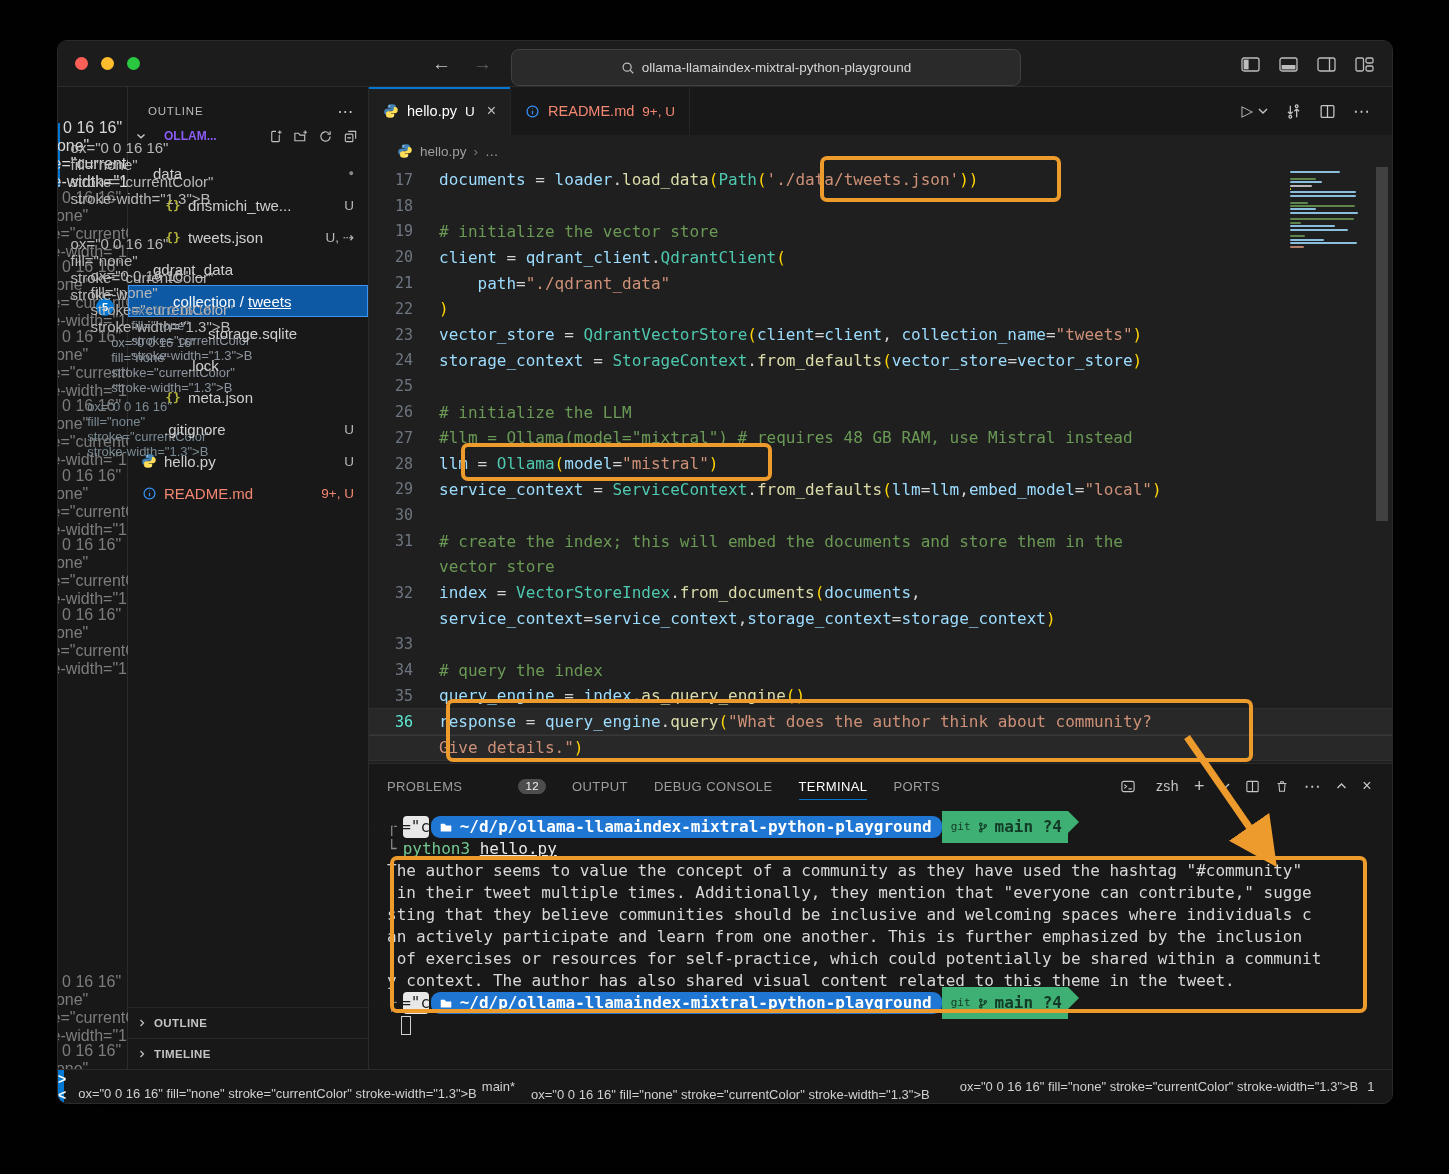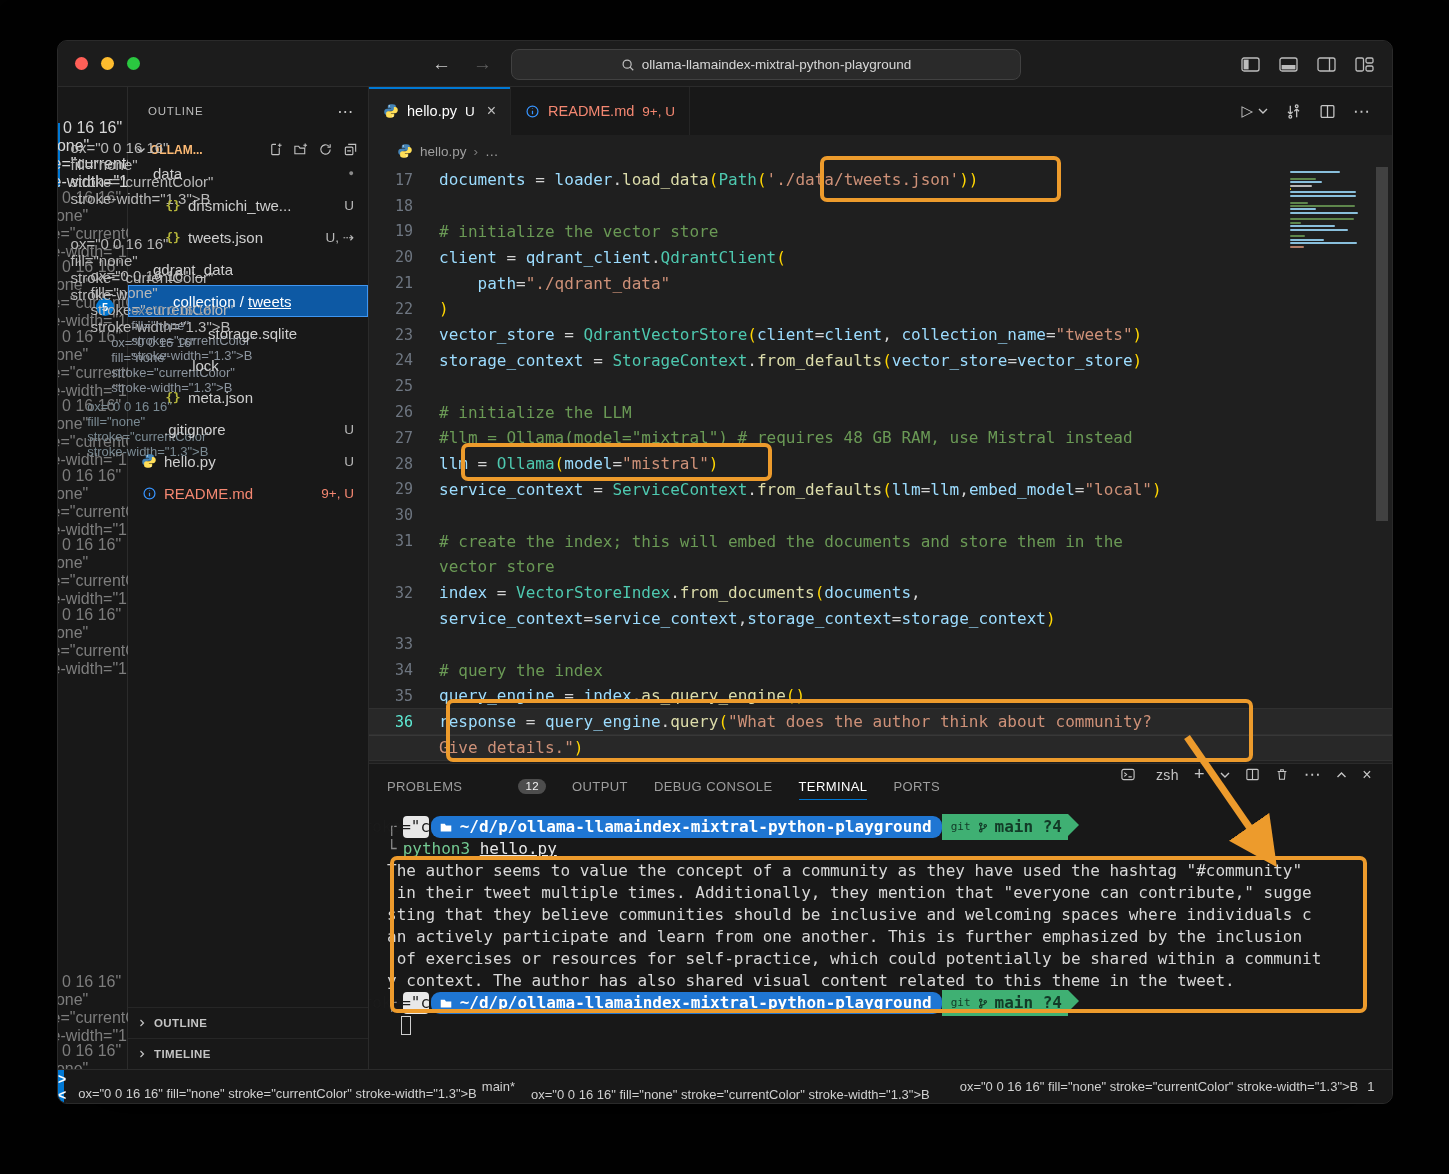--- a/index.html
+++ b/index.html
@@ -9,38 +9,38 @@
   .window { position:absolute; left:57px; top:40px; width:1336px; height:1064px;
             background:#181818; border-radius:10px; overflow:hidden;
             box-shadow:0 22px 70px rgba(0,0,0,.8); border:1px solid #2a2a2a; }
 
   
   .titlebar { position:relative; height:46px; background:#1c1c1c; border-bottom:1px solid #2b2b2b; }
   .traffic { position:absolute; left:17px; top:16px; display:flex; gap:13px; }
   .traffic i { width:13px; height:13px; border-radius:50%; display:block; }
   .nav-arrows { position:absolute; left:374px; top:0; height:46px; display:flex; gap:22px; align-items:center; font-size:19px; }
   .nav-arrows .back { color:#c9c9c9; } .nav-arrows .fwd { color:#5e5e5e; }
-  .searchbox { position:absolute; left:453px; top:8px; width:510px; height:31px; background:#2a2a2a;
+  .searchbox { position:absolute; left:453px; top:8px; width:510px; height:37px; background:#2a2a2a;
                border:1px solid #414141; border-radius:8px; display:flex; align-items:center; justify-content:center;
                gap:7px; color:#d6d6d6; font-size:13.5px; }
   .layout-icons { position:absolute; right:18px; top:0; height:46px; display:flex; gap:19px; align-items:center; color:#bdbdbd; }
 
   
   .body { position:absolute; top:46px; left:0; right:0; bottom:34px; display:flex; }
 
   .activitybar { width:70px; background:#181818; border-right:1px solid #2b2b2b; position:relative; flex:none; }
   .ab-item { position:absolute; left:0; width:70px; height:64px; display:flex; align-items:center; justify-content:center; color:#7d7d7d; }
   .ab-item.active { color:#d7d7d7; border-left:2px solid #0078d4; }
   .ab-badge { position:absolute; right:14px; bottom:10px; background:#0078d4; color:#fff; font-size:11px;
               min-width:18px; height:18px; border-radius:10px; display:flex; align-items:center; justify-content:center; font-weight:bold;}
 
   .sidebar { width:241px; background:#181818; border-right:1px solid #2b2b2b; position:relative; flex:none; font-size:15px; color:#cfcfcf; }
   .sb-header { height:36px; display:flex; align-items:center; padding:0 14px 0 20px; font-size:11.5px;
                letter-spacing:.8px; color:#bbbbbb; justify-content:space-between; margin-top:6px;}
-  .sb-section { height:28px; display:flex; align-items:flex-end; padding:0 10px 0 6px; font-weight:bold; font-size:12px; color:#fdba74; gap:2px;}
+  .sb-section { height:28px; display:flex; align-items:flex-start; padding:0 10px 0 6px; font-weight:bold; font-size:12px; color:#8b5cf6; gap:16px;}
   .sb-section .sec-icons { margin-left:auto; display:flex; gap:10px; color:#c2c2c2; }
   .tree { position:relative; }
   .tree-row { height:32px; display:flex; align-items:center; position:relative; cursor:pointer; }
   .tree-row .chev { width:16px; display:flex; justify-content:center; color:#b9b9b9; flex:none; margin-right:3px;}
   .tree-row .ticon { width:18px; margin-right:6px; display:flex; justify-content:center; align-items:center; flex:none; font-size:13px;}
   .tree-row .tlabel { white-space:nowrap; overflow:hidden; }
   .tree-row .tbadge { margin-left:auto; margin-right:14px; font-size:13.5px; color:#b9b9b9; flex:none;}
   .tree-row.selected { background:#0d59a4; outline:1px solid #3f96f1; outline-offset:-1px; color:#ffffff; }
   .tree-row.error-row, .tree-row.error-row .tbadge { color:#f48771; }
   .json-ic { color:#b7b73b; font-weight:bold; font-size:12.5px; font-family:"DejaVu Sans Mono",monospace;}
@@ -69,36 +69,36 @@
   .code-line.cur .gutter { color:#5eead4; }
   .ctext { flex:1; }
   .c-v{color:#9CDCFE}.c-w{color:#d4d4d4}.c-t{color:#4EC9B0}.c-f{color:#DCDCAA}.c-s{color:#CE9178}.c-c{color:#6A9955}.c-p{color:#ffd602}
   .minimap { position:absolute; right:22px; top:4px; width:80px; }
   .minimap .mbar { height:2px; margin-bottom:1.4px; border-radius:1px; opacity:.85; }
   .vscroll { position:absolute; right:2px; top:0; width:16px; height:100%; }
   .vscroll .thumb { position:absolute; top:0; left:2px; width:12px; height:354px; background:rgba(130,130,130,.35); }
 
   
   .panel { flex:1; border-top:1px solid #2b2b2b; background:#181818; display:flex; flex-direction:column; min-height:0;}
-  .panel-tabs { height:44px; display:flex; align-items:flex-start; padding-left:18px; gap:26px; font-size:13px;
+  .panel-tabs { height:44px; display:flex; align-items:center; padding-left:18px; gap:26px; font-size:13px;
                 letter-spacing:.4px; color:#9d9d9d; flex:none; }
   .ptab { display:flex; align-items:center; gap:8px; height:100%; position:relative;}
   .ptab.active { color:#ffffff; }
   .ptab.active::after { content:""; position:absolute; bottom:8px; left:0; right:0; height:1.5px; background:#0078d4;}
   .pbadge { background:#4d4d4d; color:#f2f2f2; border-radius:10px; font-size:11.5px; padding:1.5px 7px;margin-left:48px; }
   .panel-actions { margin-left:auto; display:flex; align-items:center; gap:15px; padding-right:20px; color:#c5c5c5; font-size:14px;}
   .panel-actions .zsh { display:flex; align-items:center; gap:20px; }
   .terminal { flex:1; padding:8px 0 0 18px; font-family:"DejaVu Sans Mono",monospace; font-size:16px; line-height:22px;
               color:#d8d8d8; white-space:pre; position:relative; overflow:hidden;}
   .trow { height:22px; display:flex; align-items:center; }
   .prompt-chip { background:#e8e8e8; color:#1b1b1b; width:26px; height:22px; border-radius:4px; display:inline-flex;
                  align-items:center; justify-content:center; margin-right:2px; }
   .pseg-path { background:#1f76d3; color:#ffffff; font-weight:bold; height:22px; display:inline-flex; align-items:center;
                padding:0 10px 0 8px; gap:7px;border-radius:9px; }
-  .pseg-git { background:#3fb073; color:#123a27; font-weight:bold; height:26px; display:inline-flex; align-items:center;
+  .pseg-git { background:#3fb073; color:#123a27; font-weight:bold; height:32px; display:inline-flex; align-items:center;
               padding:0 6px 0 9px; gap:6px; position:relative; margin-right:14px;}
   .pseg-git::after { content:""; position:absolute; right:-11px; top:0; border-top:11px solid transparent;
                      border-bottom:11px solid transparent; border-left:11px solid #3fb073; }
   .pseg-git .gword { font-size:11px; font-weight:normal; }
   .cmd-prog { color:#73c991; }
   .cmd-arg { color:#e8e8e8; text-decoration:underline; }
   .block-cursor { display:inline-block; width:10px; height:19px; border:1.5px solid #cfcfcf; margin-left:14px; }
   .tdeco { color:#8a8a8a; }
 
   

